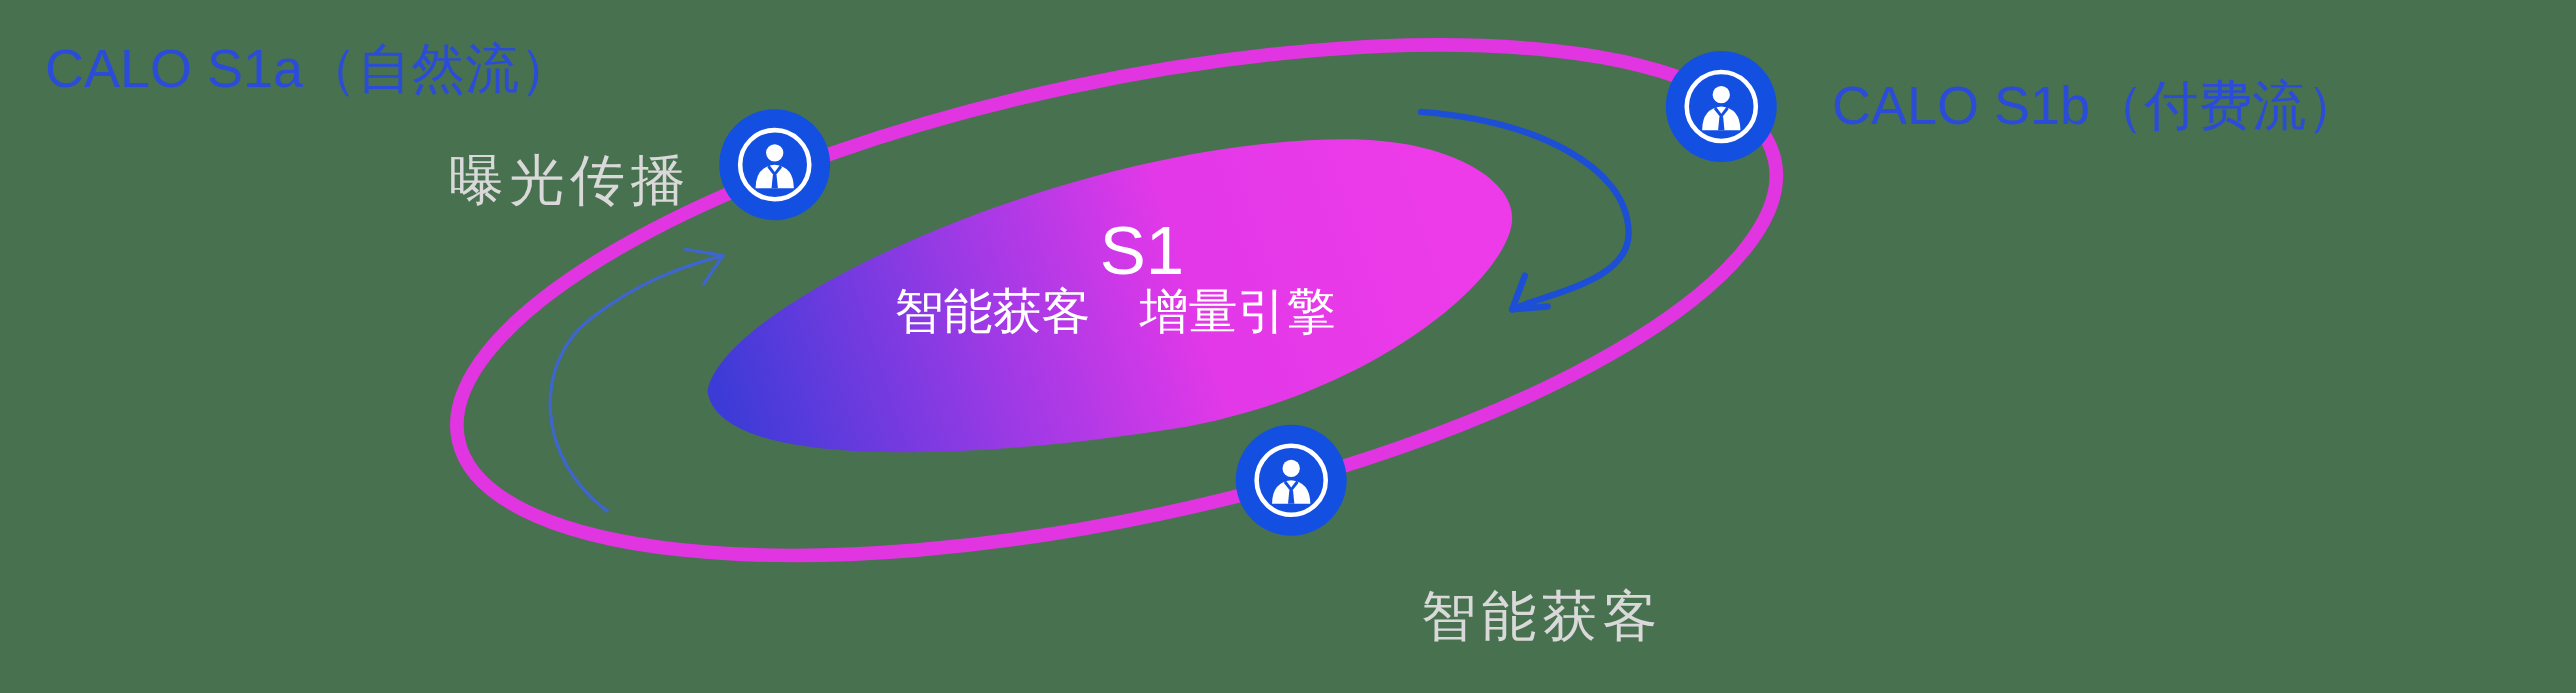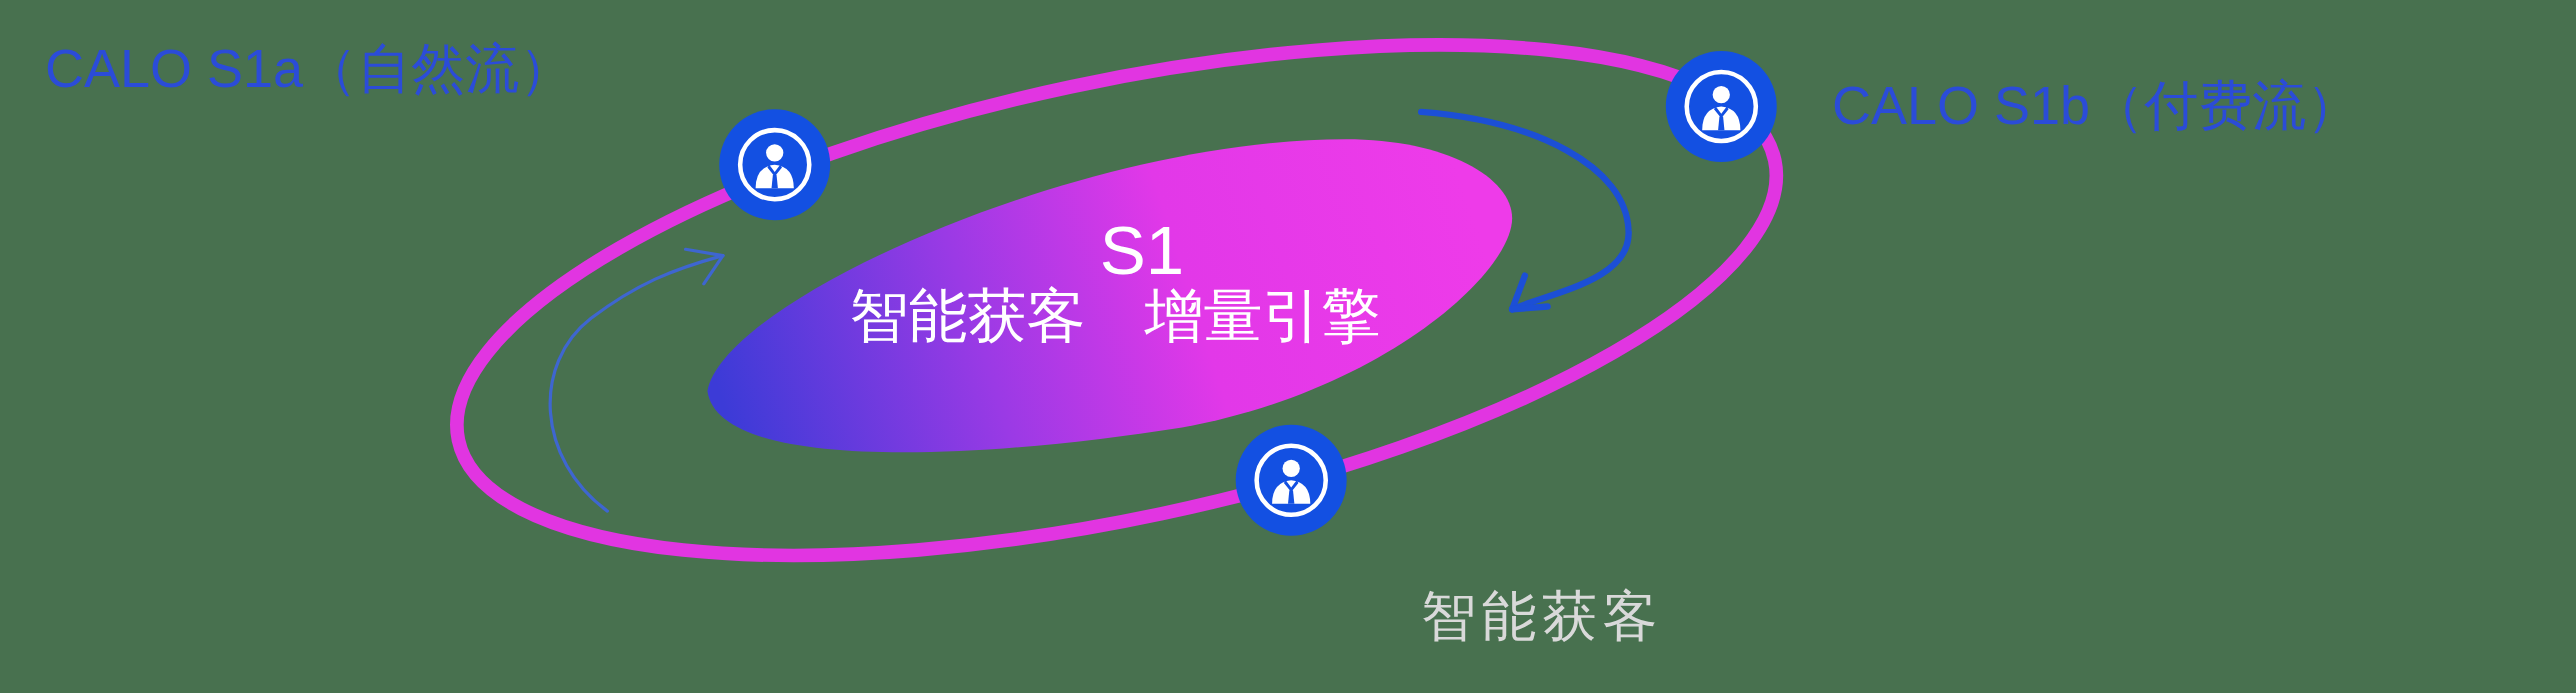--- a/index.html
+++ b/index.html
@@ -4,21 +4,21 @@
 <style>
   html,body{margin:0;padding:0;}
   body{width:2576px;height:694px;overflow:hidden;position:relative;background:#48714F;
        font-family:"Liberation Sans",sans-serif;}
   .stage{position:absolute;inset:0;}
   svg{position:absolute;left:0;top:0;}
   .lbl{position:absolute;line-height:1;white-space:pre;}
   .blue-lbl{font-size:54px;color:#2B4CD8;}
   .gray-lbl{font-size:55px;color:#D9D9D9;letter-spacing:5.5px;}
   .core-title{font-size:69px;color:#FFFFFF;text-align:center;}
-  .core-sub{font-size:59px;color:#FFFFFF;text-align:center;}
+  .core-sub{font-size:49px;color:#FFFFFF;text-align:center;}
 </style>
 </head>
 <body>
 
 <div class="stage">
 <svg width="2576" height="694" viewBox="0 0 2833 763">
   <defs>
     <linearGradient id="coreGrad" gradientUnits="userSpaceOnUse" x1="800" y1="460" x2="1610" y2="200">
       <stop offset="0" stop-color="#3C3BD7"></stop>
       <stop offset="0.34" stop-color="#9A3AE5"></stop>
@@ -75,20 +75,21 @@
     <g fill="#FFFFFF">
       <circle cx="0" cy="-13" r="9.5"></circle>
       <path d="M-21,26 Q-21,2 0,0 Q21,2 21,26 Z"></path>
       <path d="M-6,0 L0,8 L6,0 L8,3 L0,13 L-8,3 Z" fill="#1350E2"></path>
       <path d="M-2,11 L2,11 L3.5,26 L-3.5,26 Z" fill="#1350E2"></path>
     </g>
   </g>
 </svg>
 
 <div class="lbl blue-lbl" style="left:45px;top:41px;">CALO S1a（自然流）</div>
+<div class="lbl gray-lbl" style="left:449px;top:153px;">曝光传播</div>
 
 <div class="lbl blue-lbl" style="left:1832px;top:78px;">CALO S1b（付费流）</div>
 
 <div class="lbl gray-lbl" style="left:1421px;top:589px;">智能获客</div>
 
 <div class="lbl core-title" style="left:1033px;top:216px;width:218px;">S1</div>
 <div class="lbl core-sub" style="left:842px;top:287px;width:546px;">智能获客　增量引擎</div>
 </div>
 
 

